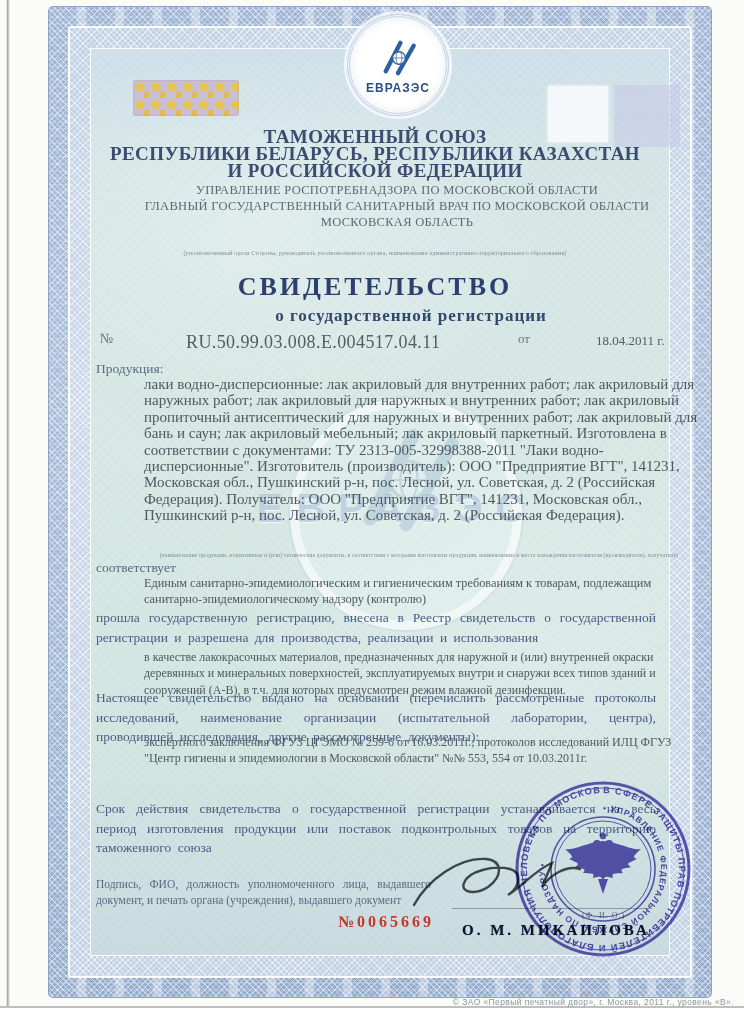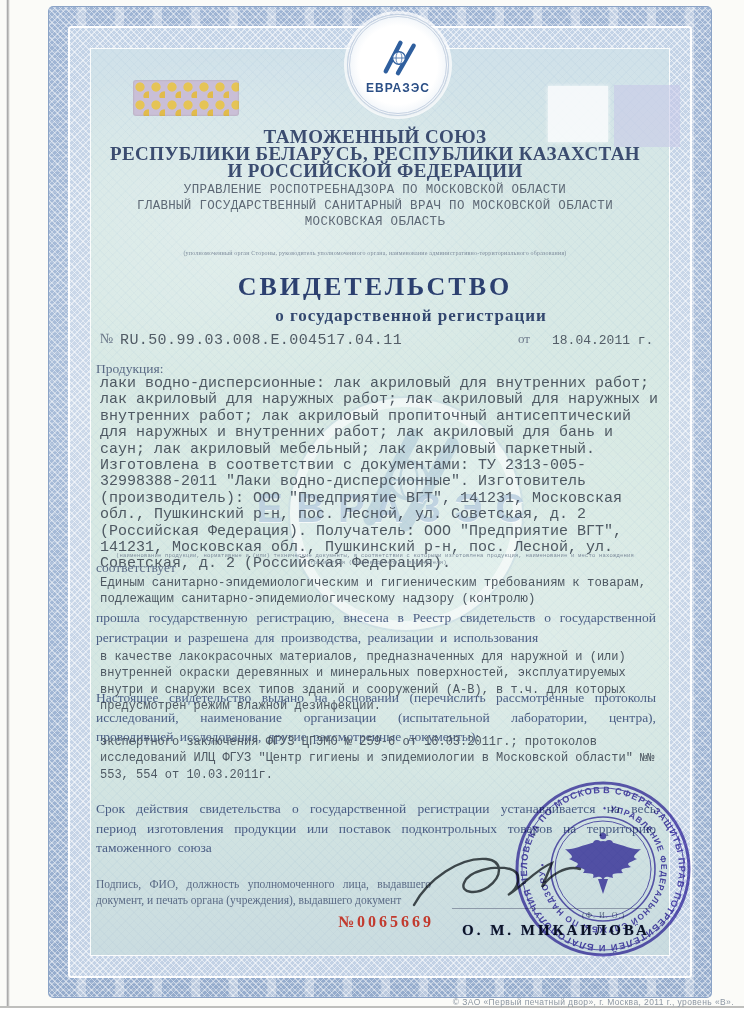--- a/index.html
+++ b/index.html
@@ -56,21 +56,21 @@
     background-size:16px 18px,16px 18px,16px 18px;
     box-shadow:0 0 2px rgba(120,110,90,.4) inset;opacity:.92;}
 
   
   .rect-white{left:548px;top:86px;width:60px;height:56px;background:rgba(250,252,253,.85);
     box-shadow:0 0 4px rgba(255,255,255,.8);}
   .rect-purple{left:614px;top:85px;width:66px;height:62px;background:rgba(199,199,232,.55);}
 
   
   .ser{font-family:"Liberation Serif",serif;}
-  .san{font-family:Liberation Mono, monospace;}
+  .san{font-family:Liberation Serif, serif;padding-left:44px;}
   .center{text-align:center;}
   .hdr1{font-weight:bold;font-size:19px;line-height:17px;color:#3b4c70;letter-spacing:.4px;}
   .hdr2{font-size:12.5px;line-height:16px;color:#5d6875;letter-spacing:.3px;}
   .cap{font-size:6px;color:#7d8b9b;letter-spacing:.2px;}
   .title-main{font-weight:bold;font-size:26px;letter-spacing:3px;color:#2c4070;text-align:center;}
   .title-sub{font-weight:bold;font-size:17px;letter-spacing:1px;color:#33476f;margin-left:36px;}
   .lbl-ser{font-size:13.5px;color:#5a6a85;}
   .body-san{font-size:15px;line-height:16.4px;color:#4e5862;}
   .body-ser{font-size:13.5px;line-height:19.5px;color:#4a5d84;text-align:justify;word-spacing:3px;}
   .red-serial{font-family:"Liberation Serif",serif;font-weight:bold;font-size:16px;
@@ -144,21 +144,21 @@
   <div class="san hdr2">ГЛАВНЫЙ ГОСУДАРСТВЕННЫЙ САНИТАРНЫЙ ВРАЧ ПО МОСКОВСКОЙ ОБЛАСТИ</div>
   <div class="san hdr2">МОСКОВСКАЯ ОБЛАСТЬ</div>
 </div>
 
 <div class="abs center ser cap" style="left:110px;top:250px;width:530px;">(уполномоченный орган Стороны, руководитель уполномоченного органа, наименование административно-территориального образования)</div>
 
 <div class="abs center ser title-main" style="left:90px;top:272px;width:570px;">СВИДЕТЕЛЬСТВО</div>
 <div class="abs center ser title-sub" style="left:90px;top:306px;width:570px;">о государственной регистрации</div>
 
 <div class="abs ser" style="left:100px;top:331px;font-size:14px;color:#6b7789;">№</div>
-<div class="abs san" style="left:120px;top:332px;font-size:15px;letter-spacing:.4px;color:#525c66;">RU.50.99.03.008.Е.004517.04.11</div>
+<div class="abs san" style="left:142px;top:332px;font-size:18px;letter-spacing:.4px;color:#525c66;">RU.50.99.03.008.Е.004517.04.11</div>
 <div class="abs ser" style="left:518px;top:331px;font-size:13px;color:#6b7789;">от</div>
 <div class="abs san" style="left:552px;top:333px;font-size:13px;color:#525c66;">18.04.2011 г.</div>
 
 <div class="abs ser lbl-ser" style="left:96px;top:361px;">Продукция:</div>
 <div class="abs san body-san" style="left:100px;top:376px;width:560px;">лаки водно-дисперсионные: лак акриловый для внутренних работ; лак акриловый для наружных работ; лак акриловый для наружных и внутренних работ; лак акриловый пропиточный антисептический для наружных и внутренних работ; лак акриловый для бань и саун; лак акриловый мебельный; лак акриловый паркетный. Изготовлена в соответствии с документами: ТУ 2313-005-32998388-2011 "Лаки водно-дисперсионные". Изготовитель (производитель): ООО "Предприятие ВГТ", 141231, Московская обл., Пушкинский р-н, пос. Лесной, ул. Советская, д. 2 (Российская Федерация). Получатель: ООО "Предприятие ВГТ", 141231, Московская обл., Пушкинский р-н, пос. Лесной, ул. Советская, д. 2 (Российская Федерация).</div>
 
 <div class="abs center san cap" style="left:95px;top:552px;width:560px;font-size:5.5px;">(наименование продукции, нормативные и (или) технические документы, в соответствии с которыми изготовлена продукция, наименование и место нахождения изготовителя (производителя), получателя)</div>
 
 <div class="abs ser lbl-ser" style="left:96px;top:560px;">соответствует</div>
 <div class="abs san body-san" style="left:100px;top:575px;width:556px;font-size:12.3px;">Единым санитарно-эпидемиологическим и гигиеническим требованиям к товарам, подлежащим санитарно-эпидемиологическому надзору (контролю)</div>

